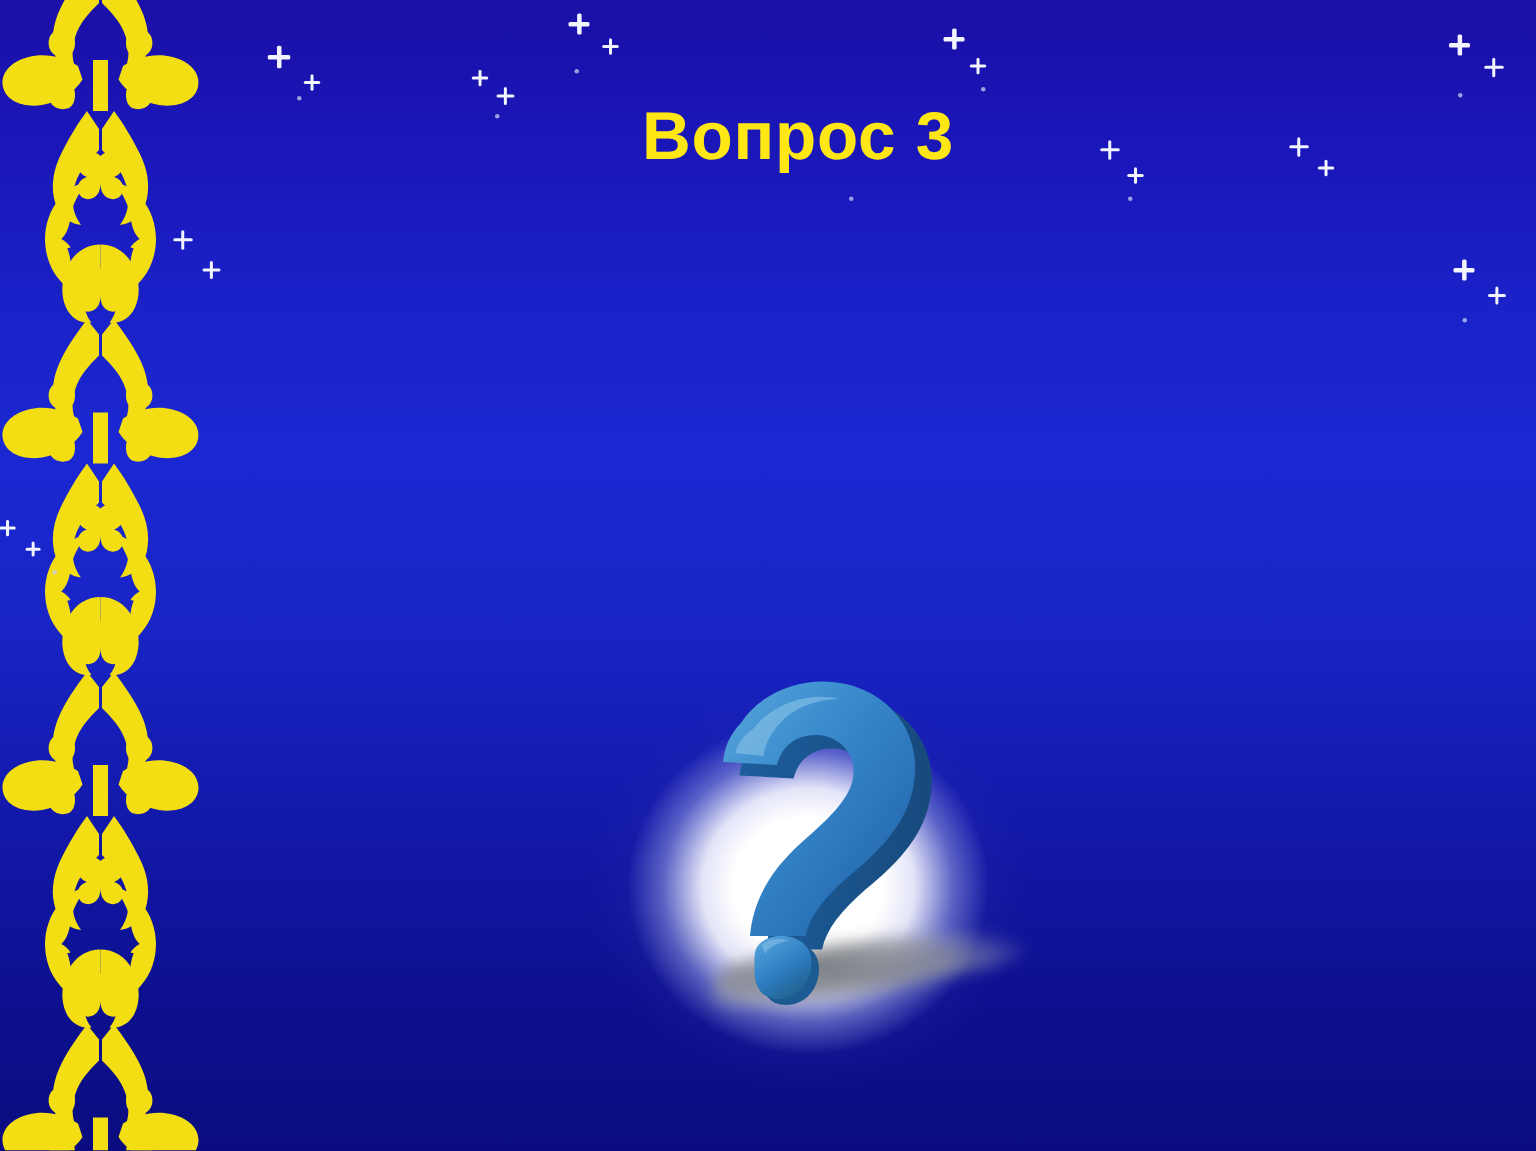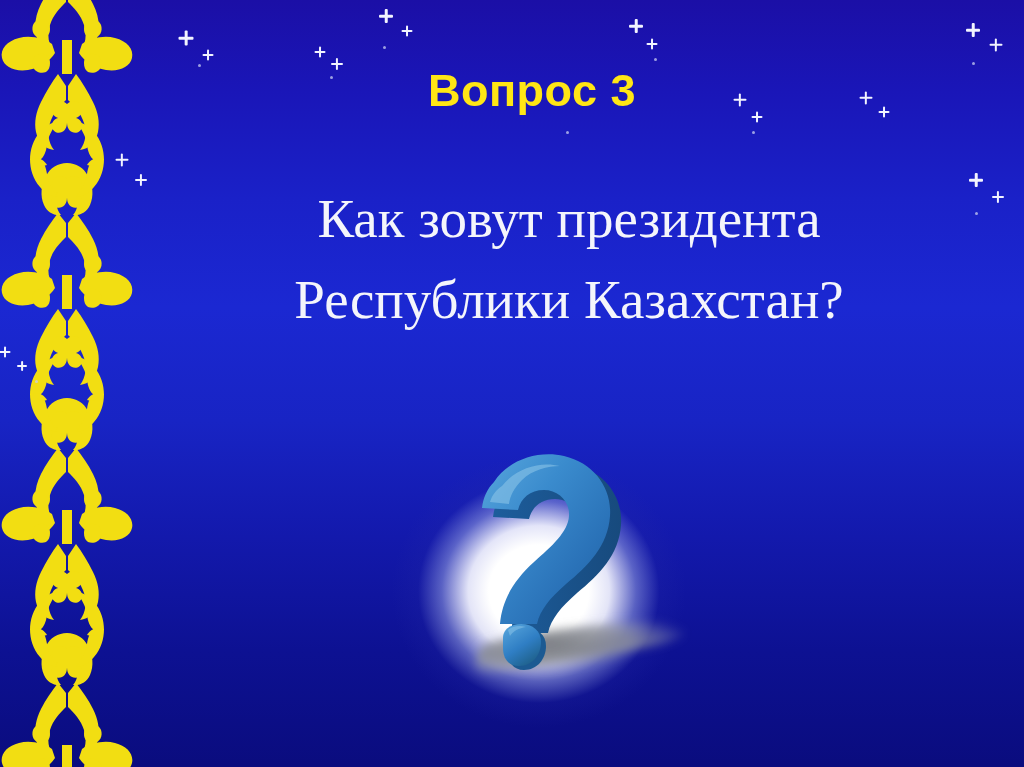--- a/index.html
+++ b/index.html
@@ -277,24 +277,20 @@
       <div class="dot" style="left: 654px; top: 58px; width: 3px; height: 3px;"></div>
       <div class="dot" style="left: 566px; top: 131px; width: 3px; height: 3px;"></div>
       <div class="dot" style="left: 752px; top: 131px; width: 3px; height: 3px;"></div>
       <div class="dot" style="left: 972px; top: 62px; width: 3px; height: 3px;"></div>
       <div class="dot" style="left: 975px; top: 212px; width: 3px; height: 3px;"></div>
       <div class="dot" style="left: 35px; top: 380px; width: 3px; height: 3px;"></div>
     </div>
 
   <div id="title">Вопрос 3</div>
 
-  <div id="question">
-    <span class="qline">Как зовут президента</span>
-    <span class="qline">Республики Казахстан?</span>
-  </div>
 
   <div id="qmark-wrap">
     <div id="glow"></div>
     <svg width="320" height="310" viewBox="0 0 320 310" aria-hidden="true">
       <defs>
         <linearGradient id="qmFace" x1="0" y1="0" x2="1" y2="1">
           <stop offset="0%" stop-color="#58a6dd"></stop>
           <stop offset="35%" stop-color="#3a8bcd"></stop>
           <stop offset="70%" stop-color="#2a72b8"></stop>
           <stop offset="100%" stop-color="#1f5f9e"></stop>

